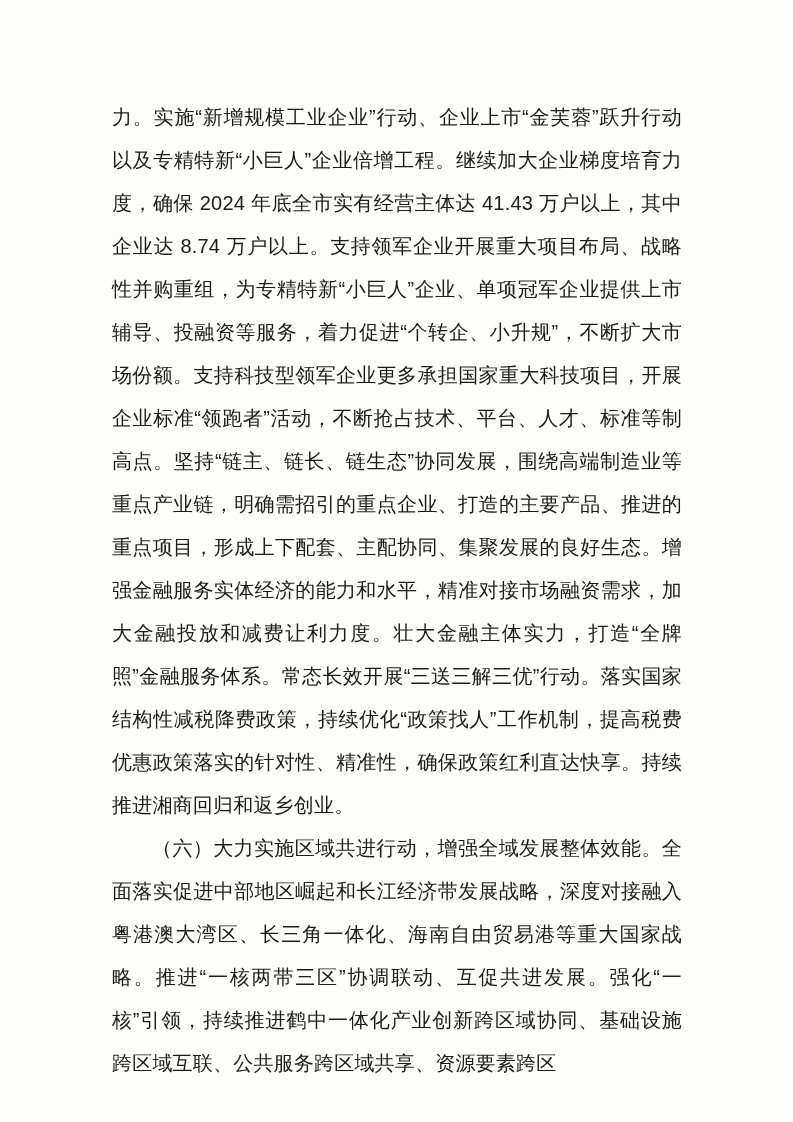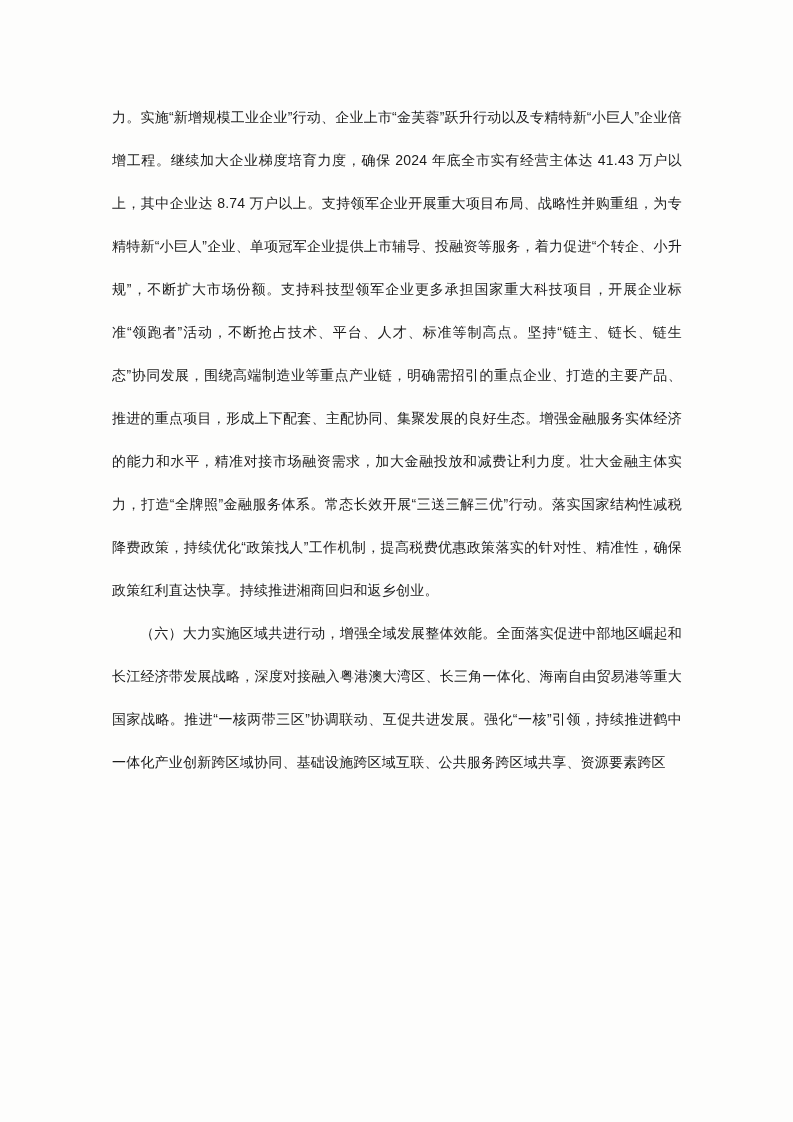--- a/index.html
+++ b/index.html
@@ -23,21 +23,21 @@
     height: 1122px;
     background: #fdfdfc;
   }
   .content {
     position: absolute;
     left: 112px;
     top: 96px;
     width: 570px;
   }
   .para {
-    font-size: 14px;
+    font-size: 20px;
     line-height: 43px;
     letter-spacing: 0.2px;
     text-align: justify;
     text-justify: inter-ideograph;
     margin: 0 0 0 0;
     color: #1b1b1b;
     font-family: "Liberation Sans", sans-serif;
     font-weight: 500;
   }
   .para.indent {

